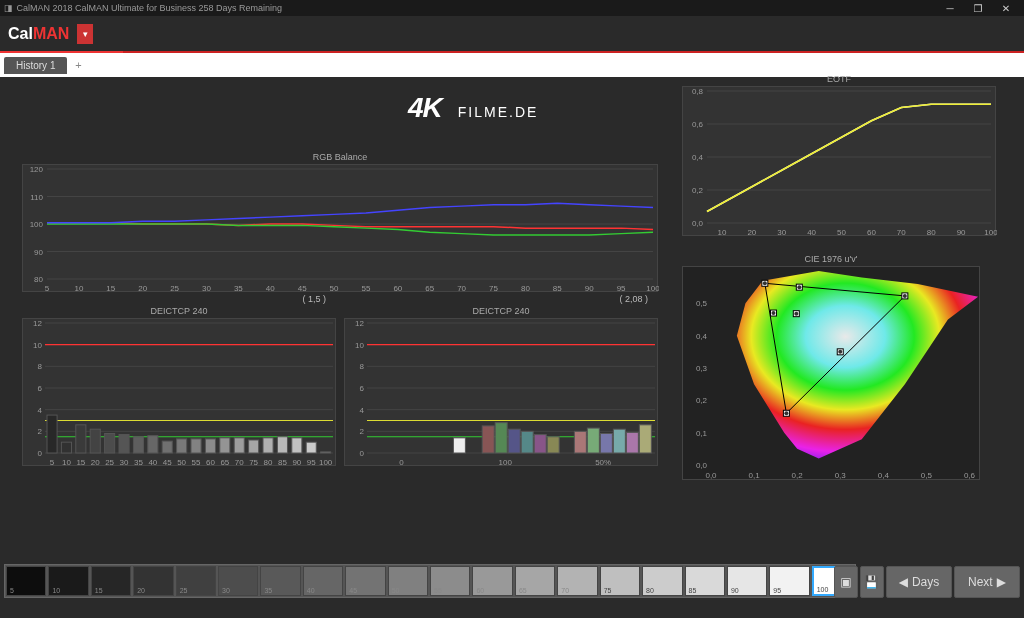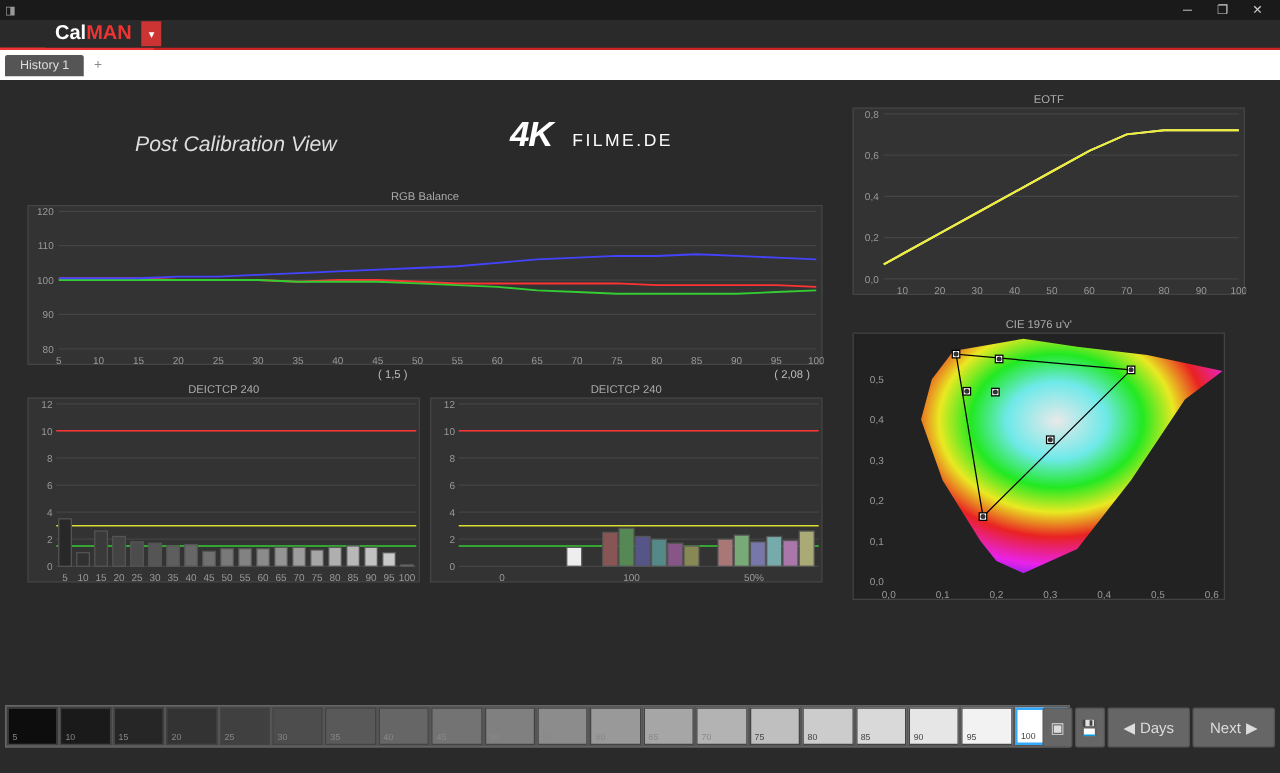--- a/index.html
+++ b/index.html
@@ -1,20 +1,20 @@
 <!DOCTYPE html>
 <html><head>
 <meta charset="utf-8">
 <style>
 * { margin: 0; padding: 0; box-sizing: border-box; font-family: Arial, sans-serif; }
 body { background: #2a2a2a; color: #ddd; width: 1024px; height: 618px; overflow: hidden; position: relative; }
 .titlebar { height: 16px; background: #1a1a1a; display: flex; align-items: center; padding: 0 4px; font-size: 9px; color: #999; }
 .titlebar-controls { margin-left: auto; display: flex; gap: 0; }
 .tbc { width: 28px; height: 14px; display: flex; align-items: center; justify-content: center; color: #ccc; font-size: 10px; }
-.menubar { height: 22px; background: #2a2a2a; display: flex; align-items: center; position: relative; margin-left: 36px; }
+.menubar { height: 35px; background: #2a2a2a; display: flex; align-items: center; position: relative; }
 .logo { font-size: 16px; font-weight: bold; padding: 0 8px; }
 .logo .cal { color: #fff; }
 .logo .man { color: #e33; }
 .logo-dd { width: 16px; height: 20px; background: #c33; display: flex; align-items: center; justify-content: center; font-size: 9px; color: #fff; }
 .redbar { height: 2px; background: linear-gradient(90deg, #e33 0%, #e33 12%, #c22 12%, #c22 100%); }
 .toolbar { height: 24px; background: #ffffff; display: flex; align-items: center; padding: 0 4px; gap: 2px; }
 .hist-tab { background: #555; padding: 3px 12px; font-size: 10px; color: #ddd; border-radius: 2px 2px 0 0; }
 .add-tab { width: 18px; text-align: center; color: #888; font-size: 11px; }
 .toolbar-right { margin-left: auto; display: flex; gap: 2px; align-items: center; }
 .device-btn { background: #3a4a3a; border-top: 1px solid #3c3; padding: 2px 6px; font-size: 8px; color: #ccc; line-height: 1.2; width: 110px; position: relative; }
@@ -50,20 +50,21 @@
 .bottom-btns { position: absolute; bottom: 20px; right: 4px; display: flex; gap: 2px; align-items: center; }
 .bb { width: 24px; height: 32px; background: #666; border: 1px solid #555; display: flex; align-items: center; justify-content: center; font-size: 12px; color: #ddd; border-radius: 2px; }
 .bb.wide { width: 66px; font-size: 12px; gap: 4px; }
 svg { display: block; }
 </style>
 </head>
 <body>
 
 <div class="titlebar">
   <span style="margin-right:4px;">◨</span>
+  <span>CalMAN 2018 CalMAN Ultimate for Business 258 Days Remaining</span>
   <div class="titlebar-controls">
     <div class="tbc">─</div>
     <div class="tbc">❐</div>
     <div class="tbc close">✕</div>
   </div>
 </div>
 
 <div class="menubar">
   <div class="logo">
     <span class="cal">Cal</span><span class="man">MAN</span>
@@ -71,21 +72,20 @@
   <div class="logo-dd">▾</div>
 </div>
 <div class="redbar"></div>
 
 <div class="toolbar">
   <div class="hist-tab">History 1</div>
   <div class="add-tab">+</div>
 </div>
 
 <div class="main">
-  <div class="page-title">Post Calibration View</div>
   <div class="watermark">
     <span class="wm-4k">4K</span>
     <span class="wm-filme">FILME.DE</span>
   </div>
 
   <div class="chart rgb-balance">
     <div class="chart-title">RGB Balance</div>
     <div class="chart-area" id="rgb-area">
         <svg width="636" height="128">
           <line x1="24" y1="114" x2="630" y2="114" stroke="#444"></line>

